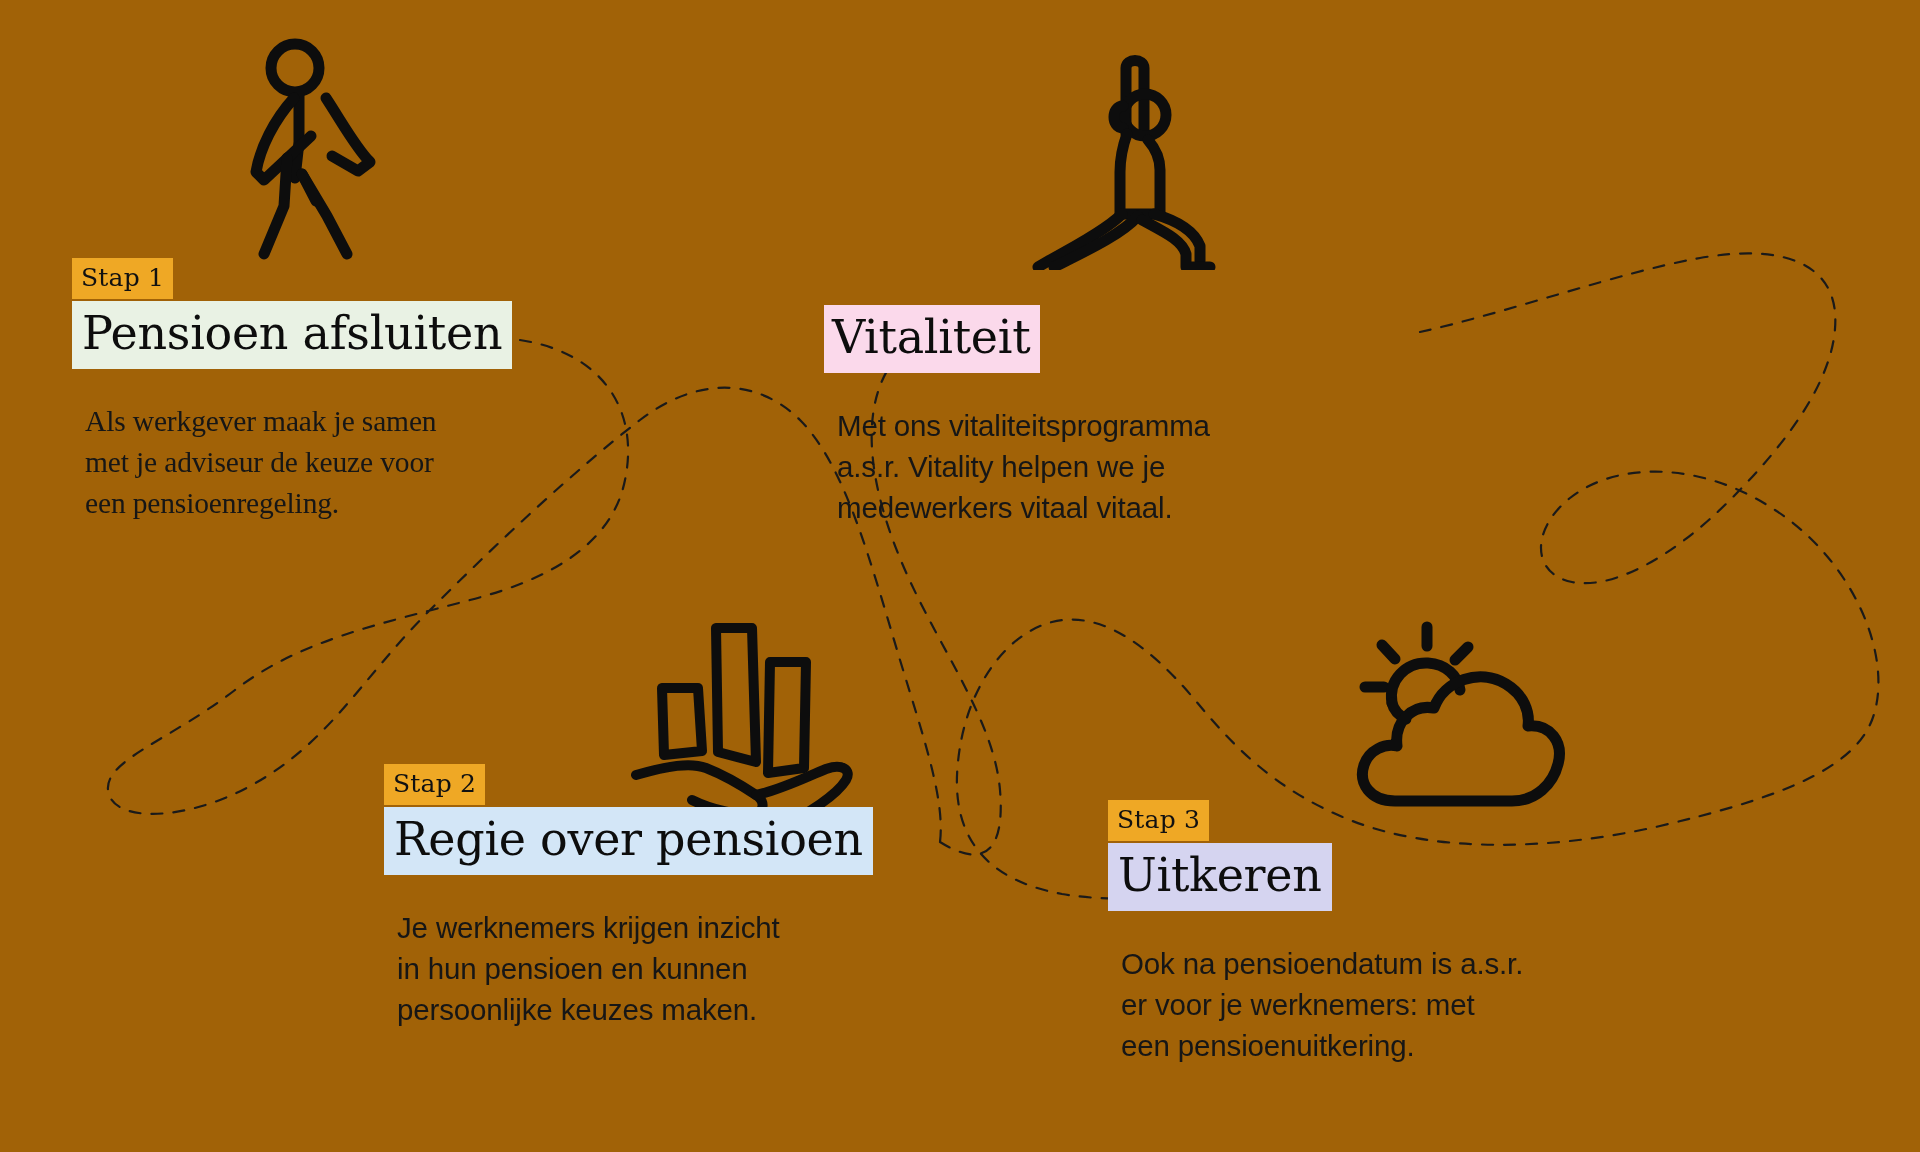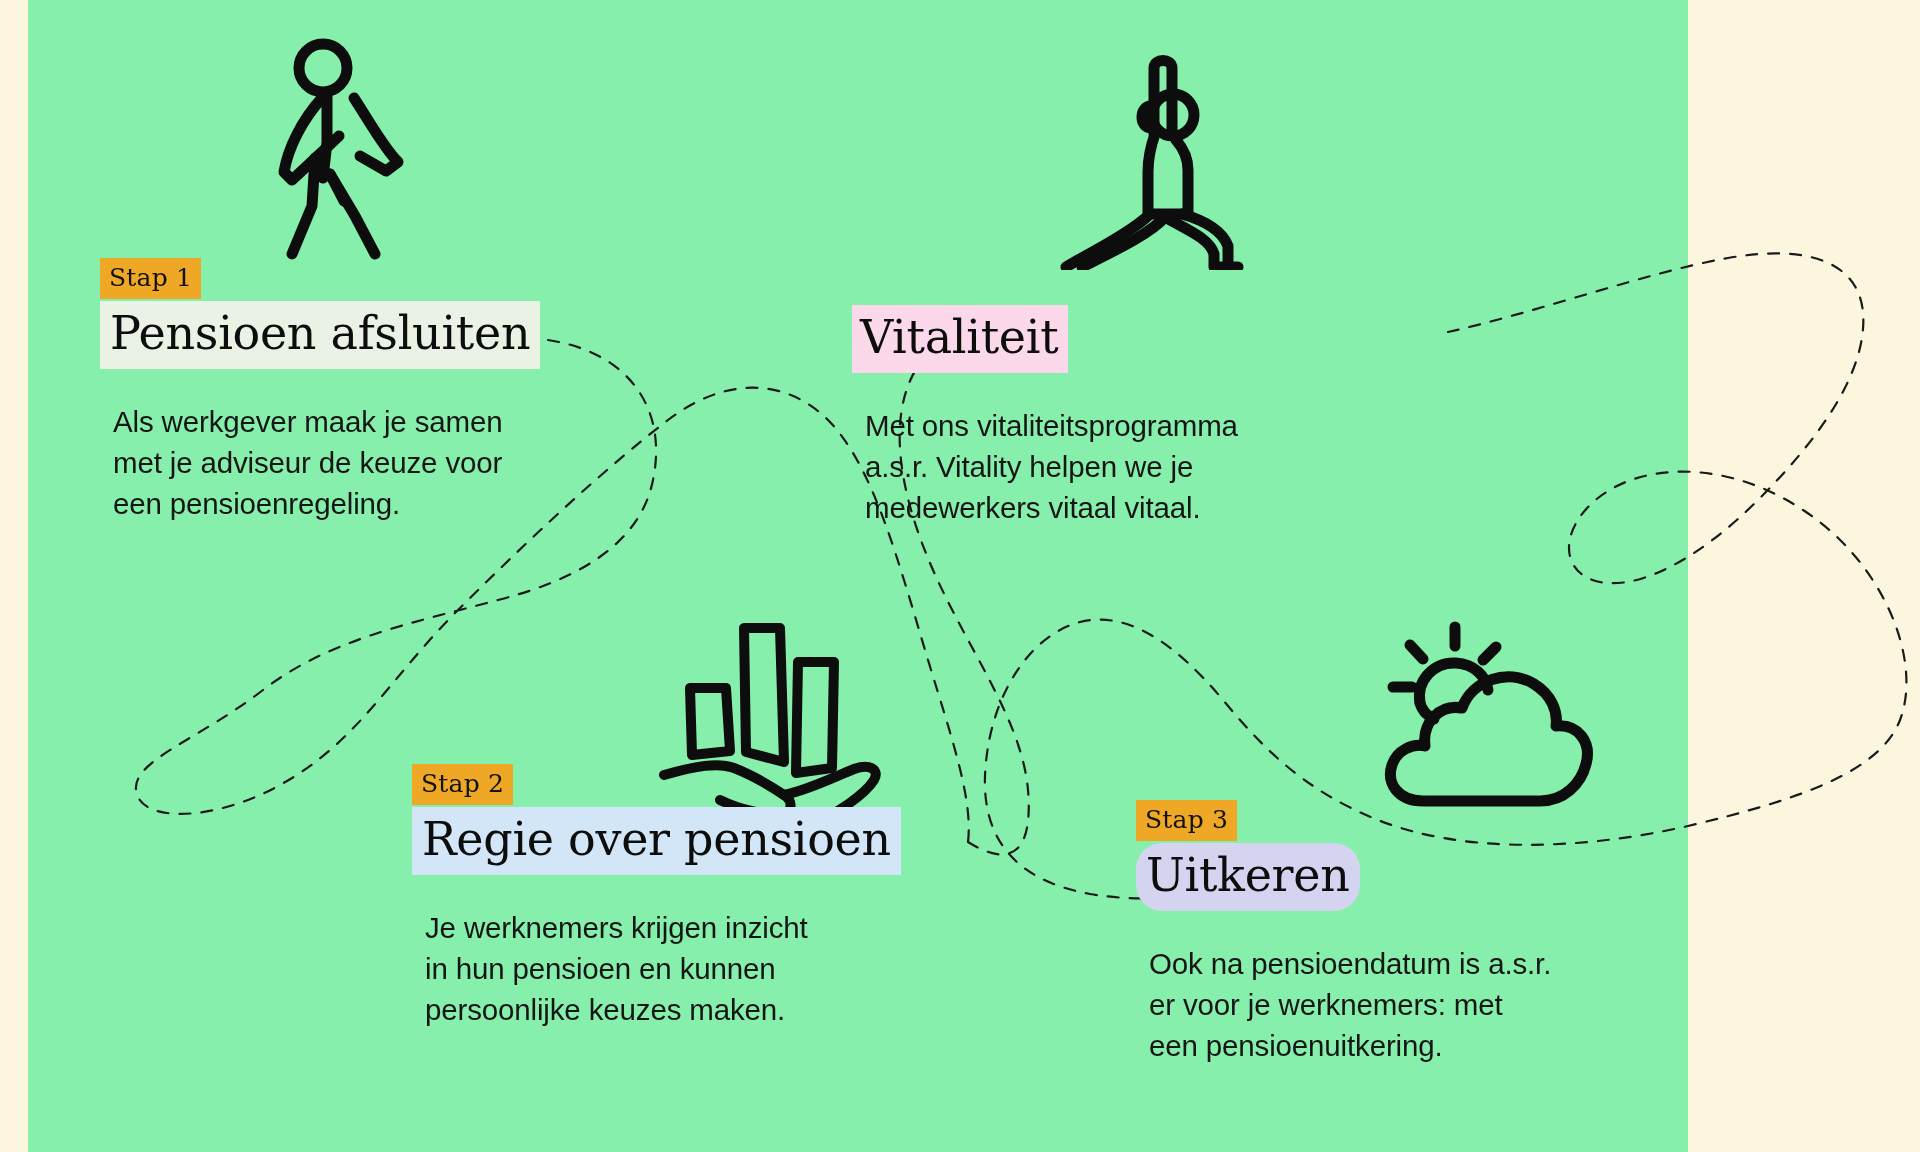--- a/index.html
+++ b/index.html
@@ -9,24 +9,23 @@
   body {
     width: 1920px;
     height: 1152px;
     background: #FDF6DF;
     font-family: "Liberation Sans", sans-serif;
     overflow: hidden;
     position: relative;
   }
   #canvas {
     position: relative;
-    width: 1660px;
+    width: 1920px;
     height: 1152px;
-    background: #86efac;
-    margin-left: 28px;
+    background: #a16207;
   }
   .path-layer {
     position: absolute;
     left: 0;
     top: 0;
     width: 1920px;
     height: 1152px;
     pointer-events: none;
   }
   .step {
@@ -53,34 +52,34 @@
     font-size: 46px;
     line-height: 1.05;
     color: #0D0D0D;
     padding: 8px 10px 12px 10px;
     white-space: nowrap;
     letter-spacing: -0.3px;
   }
   .title.green  { background: #E9F2E4; text-align: right; }
   .title.blue   { background: #D3E6F7; text-align: center; }
   .title.pink   { background: #FBD9EB; padding-left: 8px; }
-  .title.purple { background: #D5D4F0; border-radius: 26px; }
+  .title.purple { background: #D5D4F0; }
 
   .body-text {
     font-family: "Liberation Sans", sans-serif;
     font-size: 29.5px;
     line-height: 41px;
     color: #161616;
     white-space: pre-line;
     letter-spacing: -0.15px;
   }
 
   
   #step1 { left: 72px;  top: 258px; }
-  #step1 .body-text { margin-top: 32px; margin-left: 13px; }
+  #step1 .body-text { margin-top: 32px; margin-left: 13px; font-family: Liberation Serif, serif; }
 
   #step2 { left: 384px; top: 764px; }
   #step2 .body-text { margin-top: 32px; margin-left: 13px; }
 
   #vitaliteit { left: 824px; top: 305px; }
   #vitaliteit .body-text { margin-top: 32px; margin-left: 13px; }
 
   #step3 { left: 1108px; top: 800px; }
   #step3 .body-text { margin-top: 32px; margin-left: 13px; }
 

